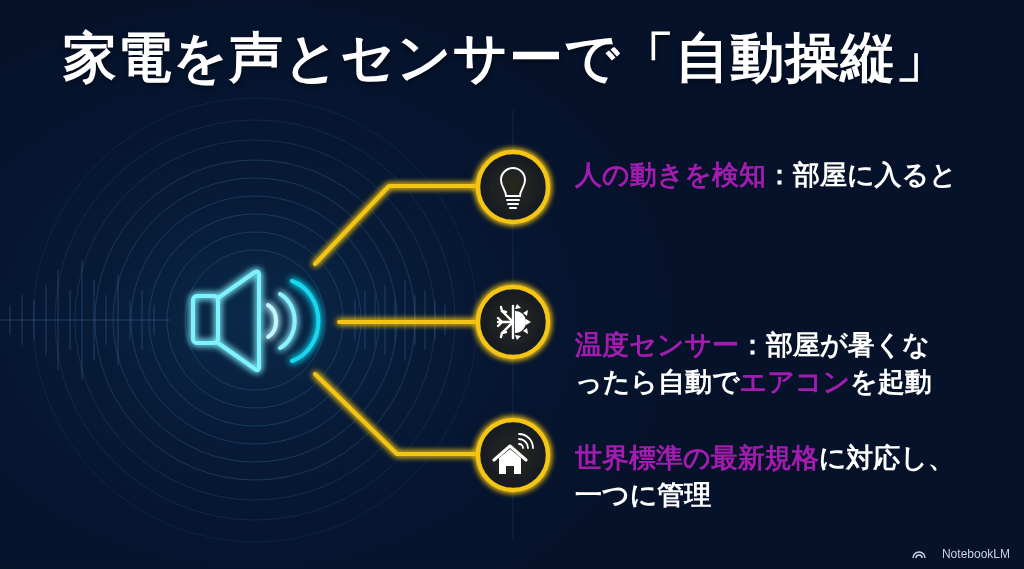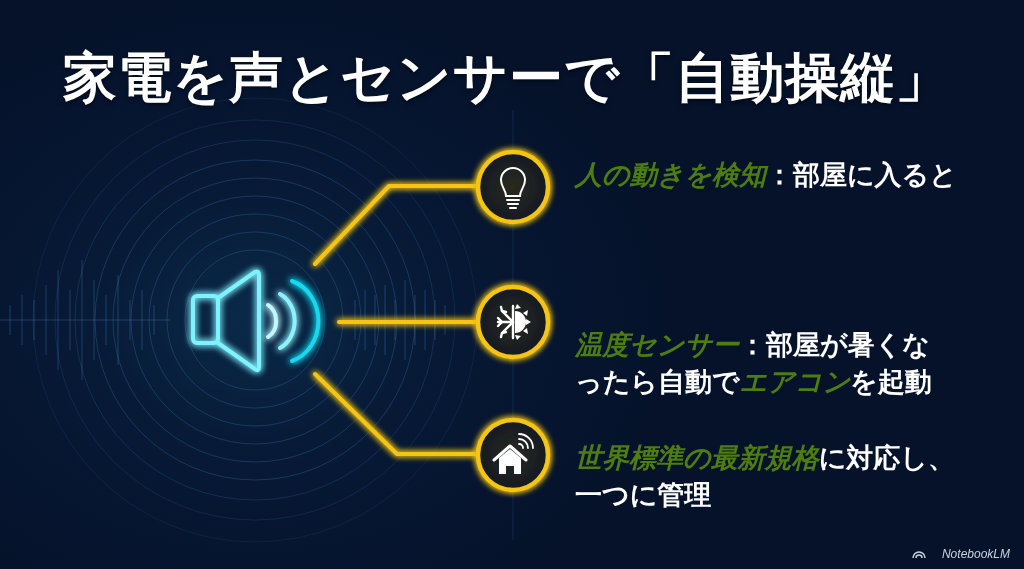--- a/index.html
+++ b/index.html
@@ -6,36 +6,35 @@
   body {
     width:1024px; height:569px; overflow:hidden; position:relative;
     background: radial-gradient(ellipse 420px 320px at 255px 320px, #0a2a4a 0%, #071a36 40%, #061530 70%, #05122a 100%);
     font-family: "DejaVu Sans", "Liberation Sans", sans-serif;
   }
   .title {
     position:absolute; left:0; top:22px; width:1013px; text-align:center;
     color:#ffffff; font-size:54px; font-weight:bold; letter-spacing:1px;
     font-family: "DejaVu Sans", sans-serif;
     text-shadow: 0 2px 4px rgba(0,0,0,0.5);
-    margin-top: 20px;
   }
   svg.graphic { position:absolute; left:0; top:0; }
   .item {
     position:absolute; left:575px; color:#ffffff;
     font-size:27px; font-weight:bold; line-height:37px;
     font-family: "DejaVu Sans", sans-serif;
   }
-  .hl { color:#4d7c0f;font-style:italic; }
+  .hl { color:#a21caf; }
   .item-1 { top:156px; }
   .item-2 { top:286px;margin-top:40px; }
   .item-3 { top:439px; }
   .brand {
     position:absolute; right:14px; bottom:8px; color:#c9d3e0;
     font-size:12px; font-family:"Liberation Sans", sans-serif;
-    display:flex; align-items:center; gap:16px;font-style:italic;
+    display:flex; align-items:center; gap:16px;
   }
 </style>
 </head>
 <body>
 
 <svg class="graphic" width="1024" height="569" viewBox="0 0 1024 569">
   <defs>
     <filter id="glowY" x="-50%" y="-50%" width="200%" height="200%">
       <feGaussianBlur stdDeviation="3" result="b"></feGaussianBlur>
       <feMerge>

